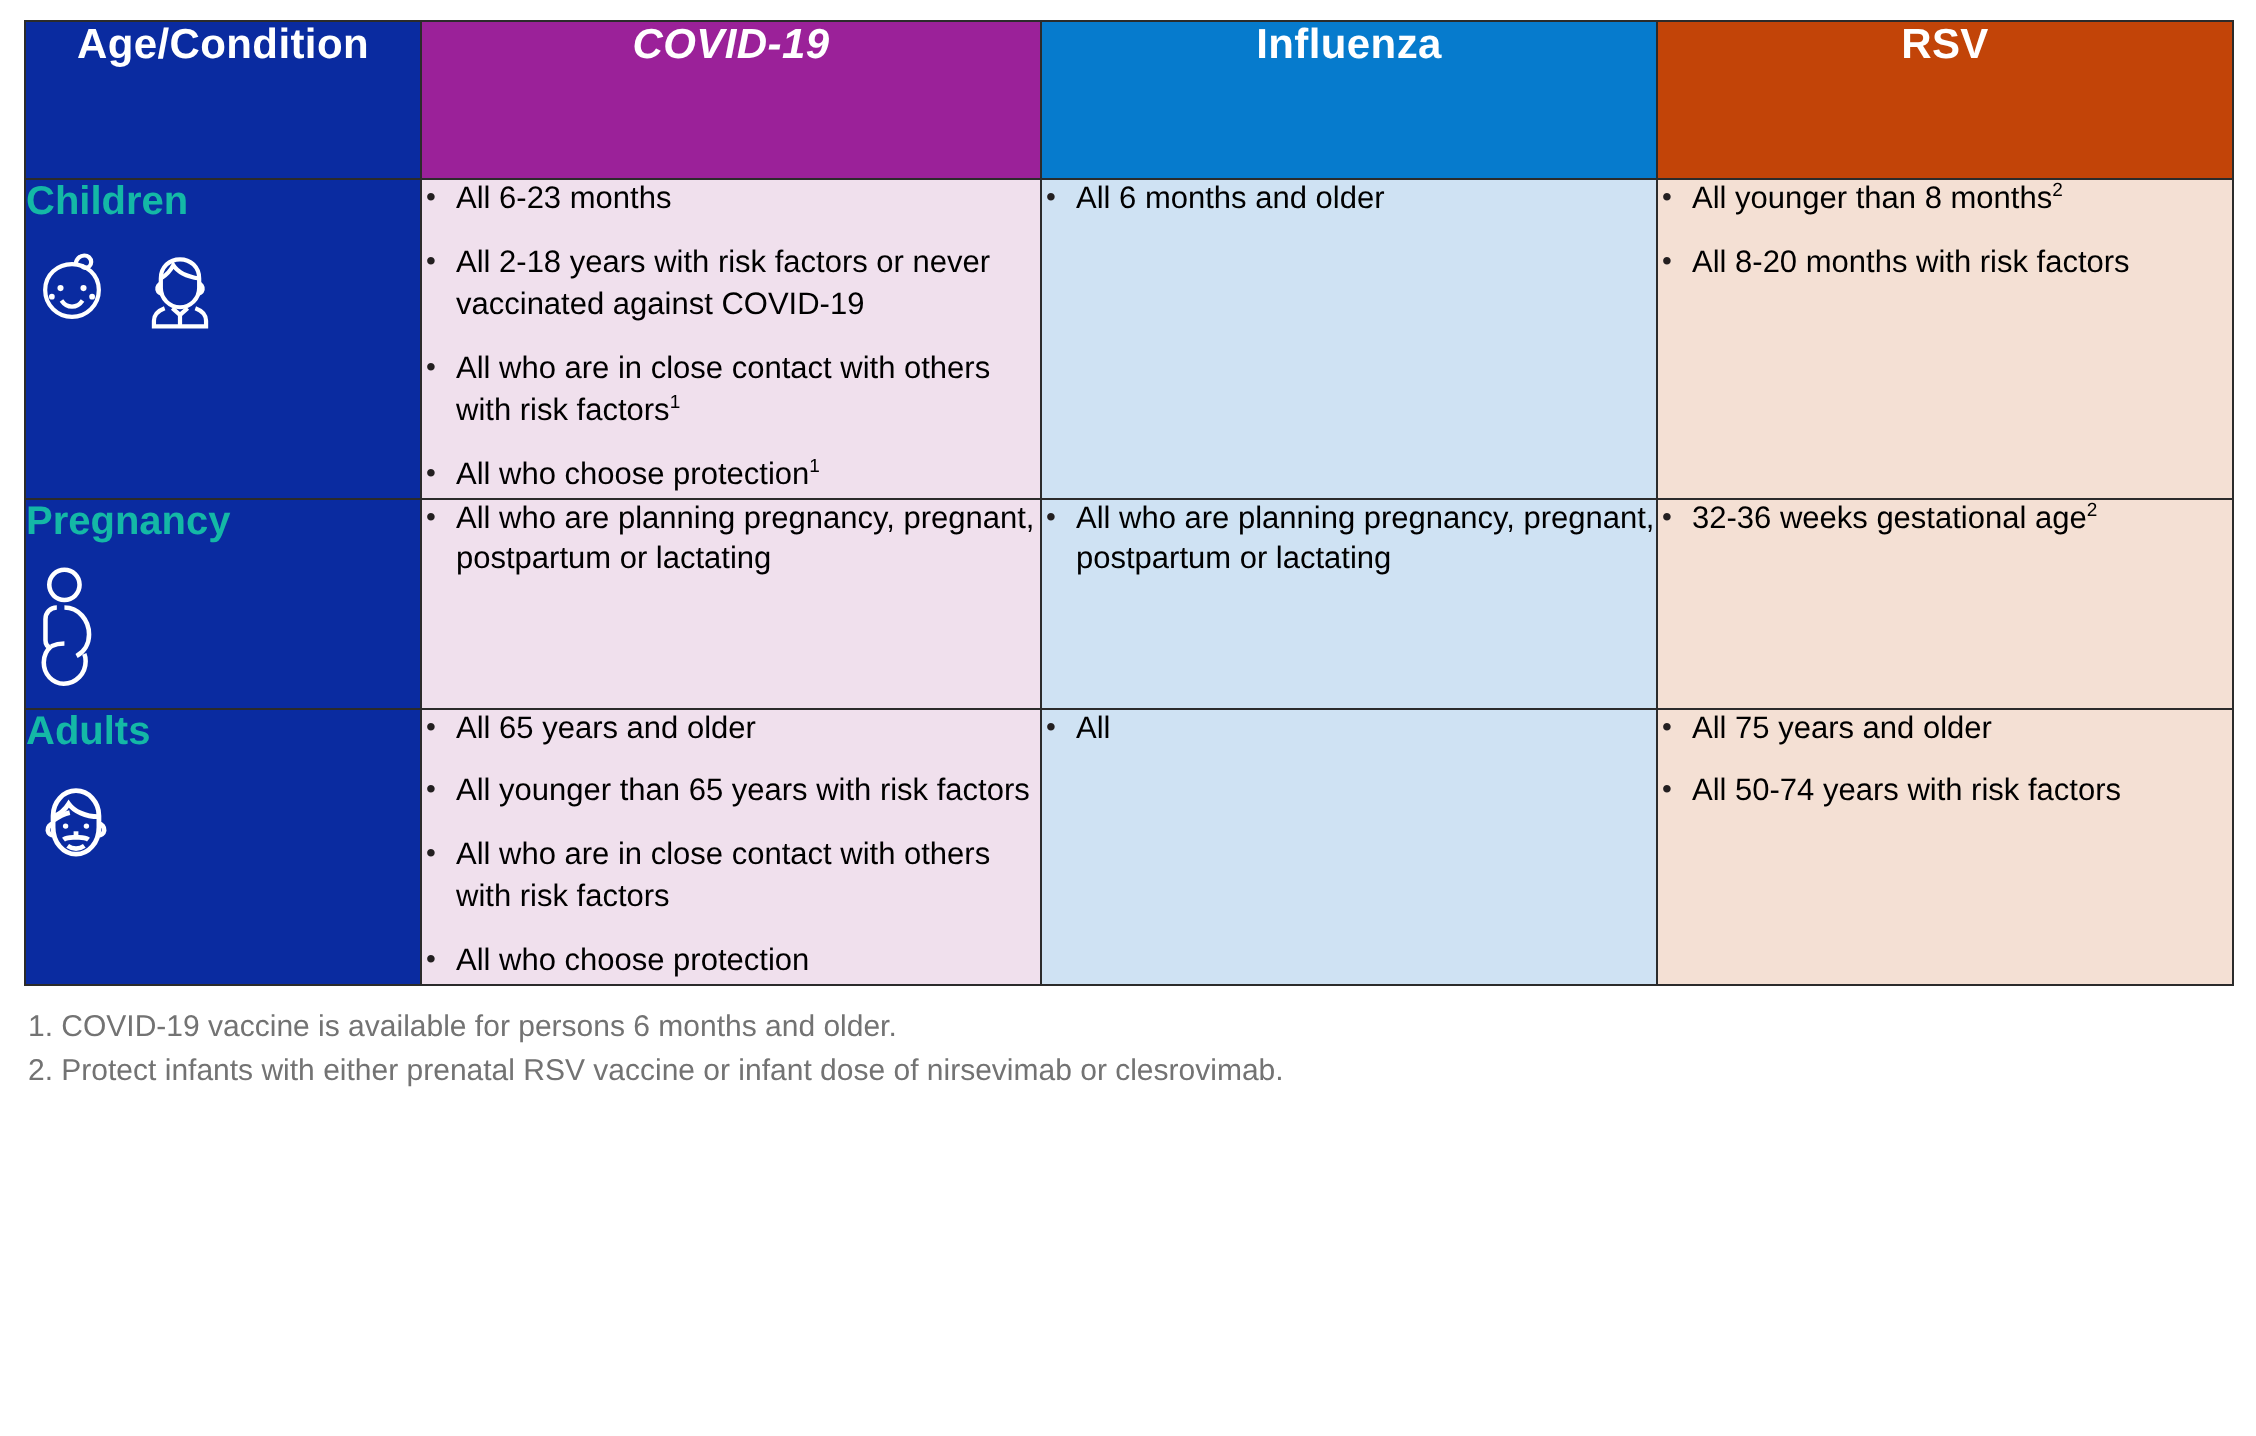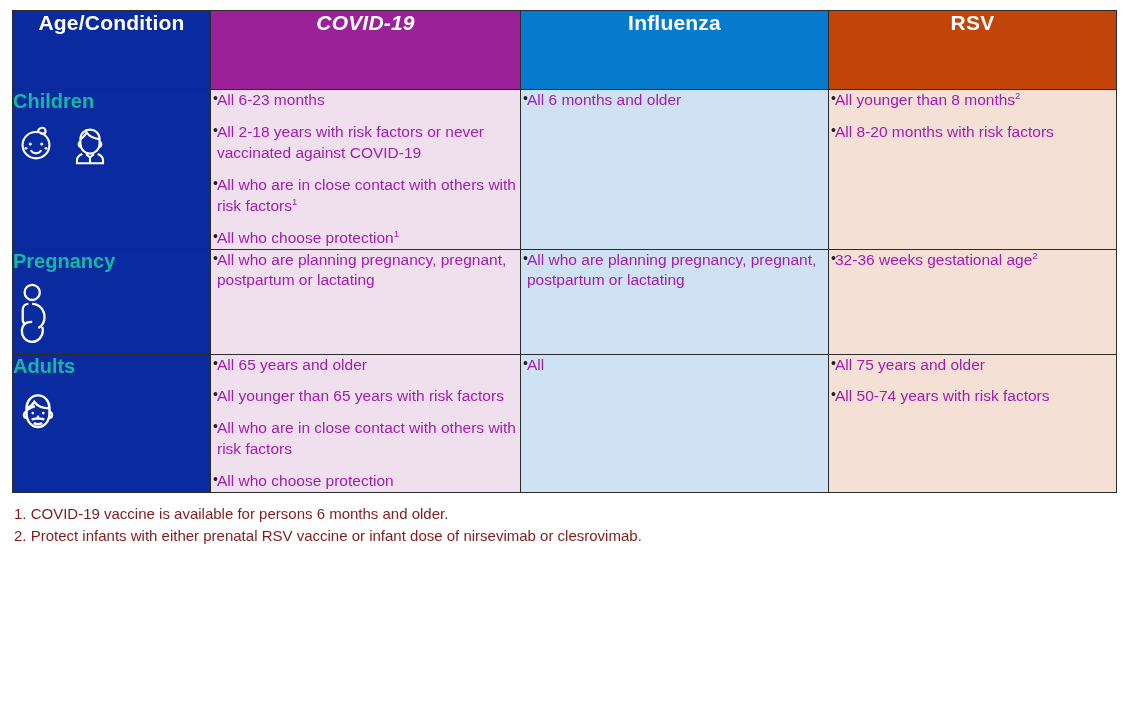--- a/index.html
+++ b/index.html
@@ -77,46 +77,46 @@
   .cell-flu   { background: #cfe2f3; }
   .cell-rsv   { background: #f4e0d4; }
 
   ul.bullets {
     list-style: none;
     margin: 0;
     padding: 0;
   }
   ul.bullets li {
     position: relative;
-    padding-left: 6px;
+    padding-left: 17px;
     margin-bottom: 11px;
     font-size: 15.5px;
     line-height: 1.35;
-    color: #a21caf;
+    color: #000000;
   }
   ul.bullets li:last-child { margin-bottom: 0; }
   ul.bullets li::before {
     content: "\2022";
     position: absolute;
     left: 2px;
     top: -1px;
     font-size: 14px;
     color: #231f20;
   }
   sup { font-size: 9.5px; vertical-align: super; line-height: 0; }
 
   
   .footnotes {
     margin-top: 10px;
     padding-left: 2px;
   }
   .footnotes div {
     font-size: 15px;
     line-height: 1.45;
-    color: #7f1d1d;
+    color: #737373;
   }
 </style>
 </head>
 <body>
 
 <div class="page">
 
   <table class="matrix">
     <colgroup>
       <col style="width:198px">

